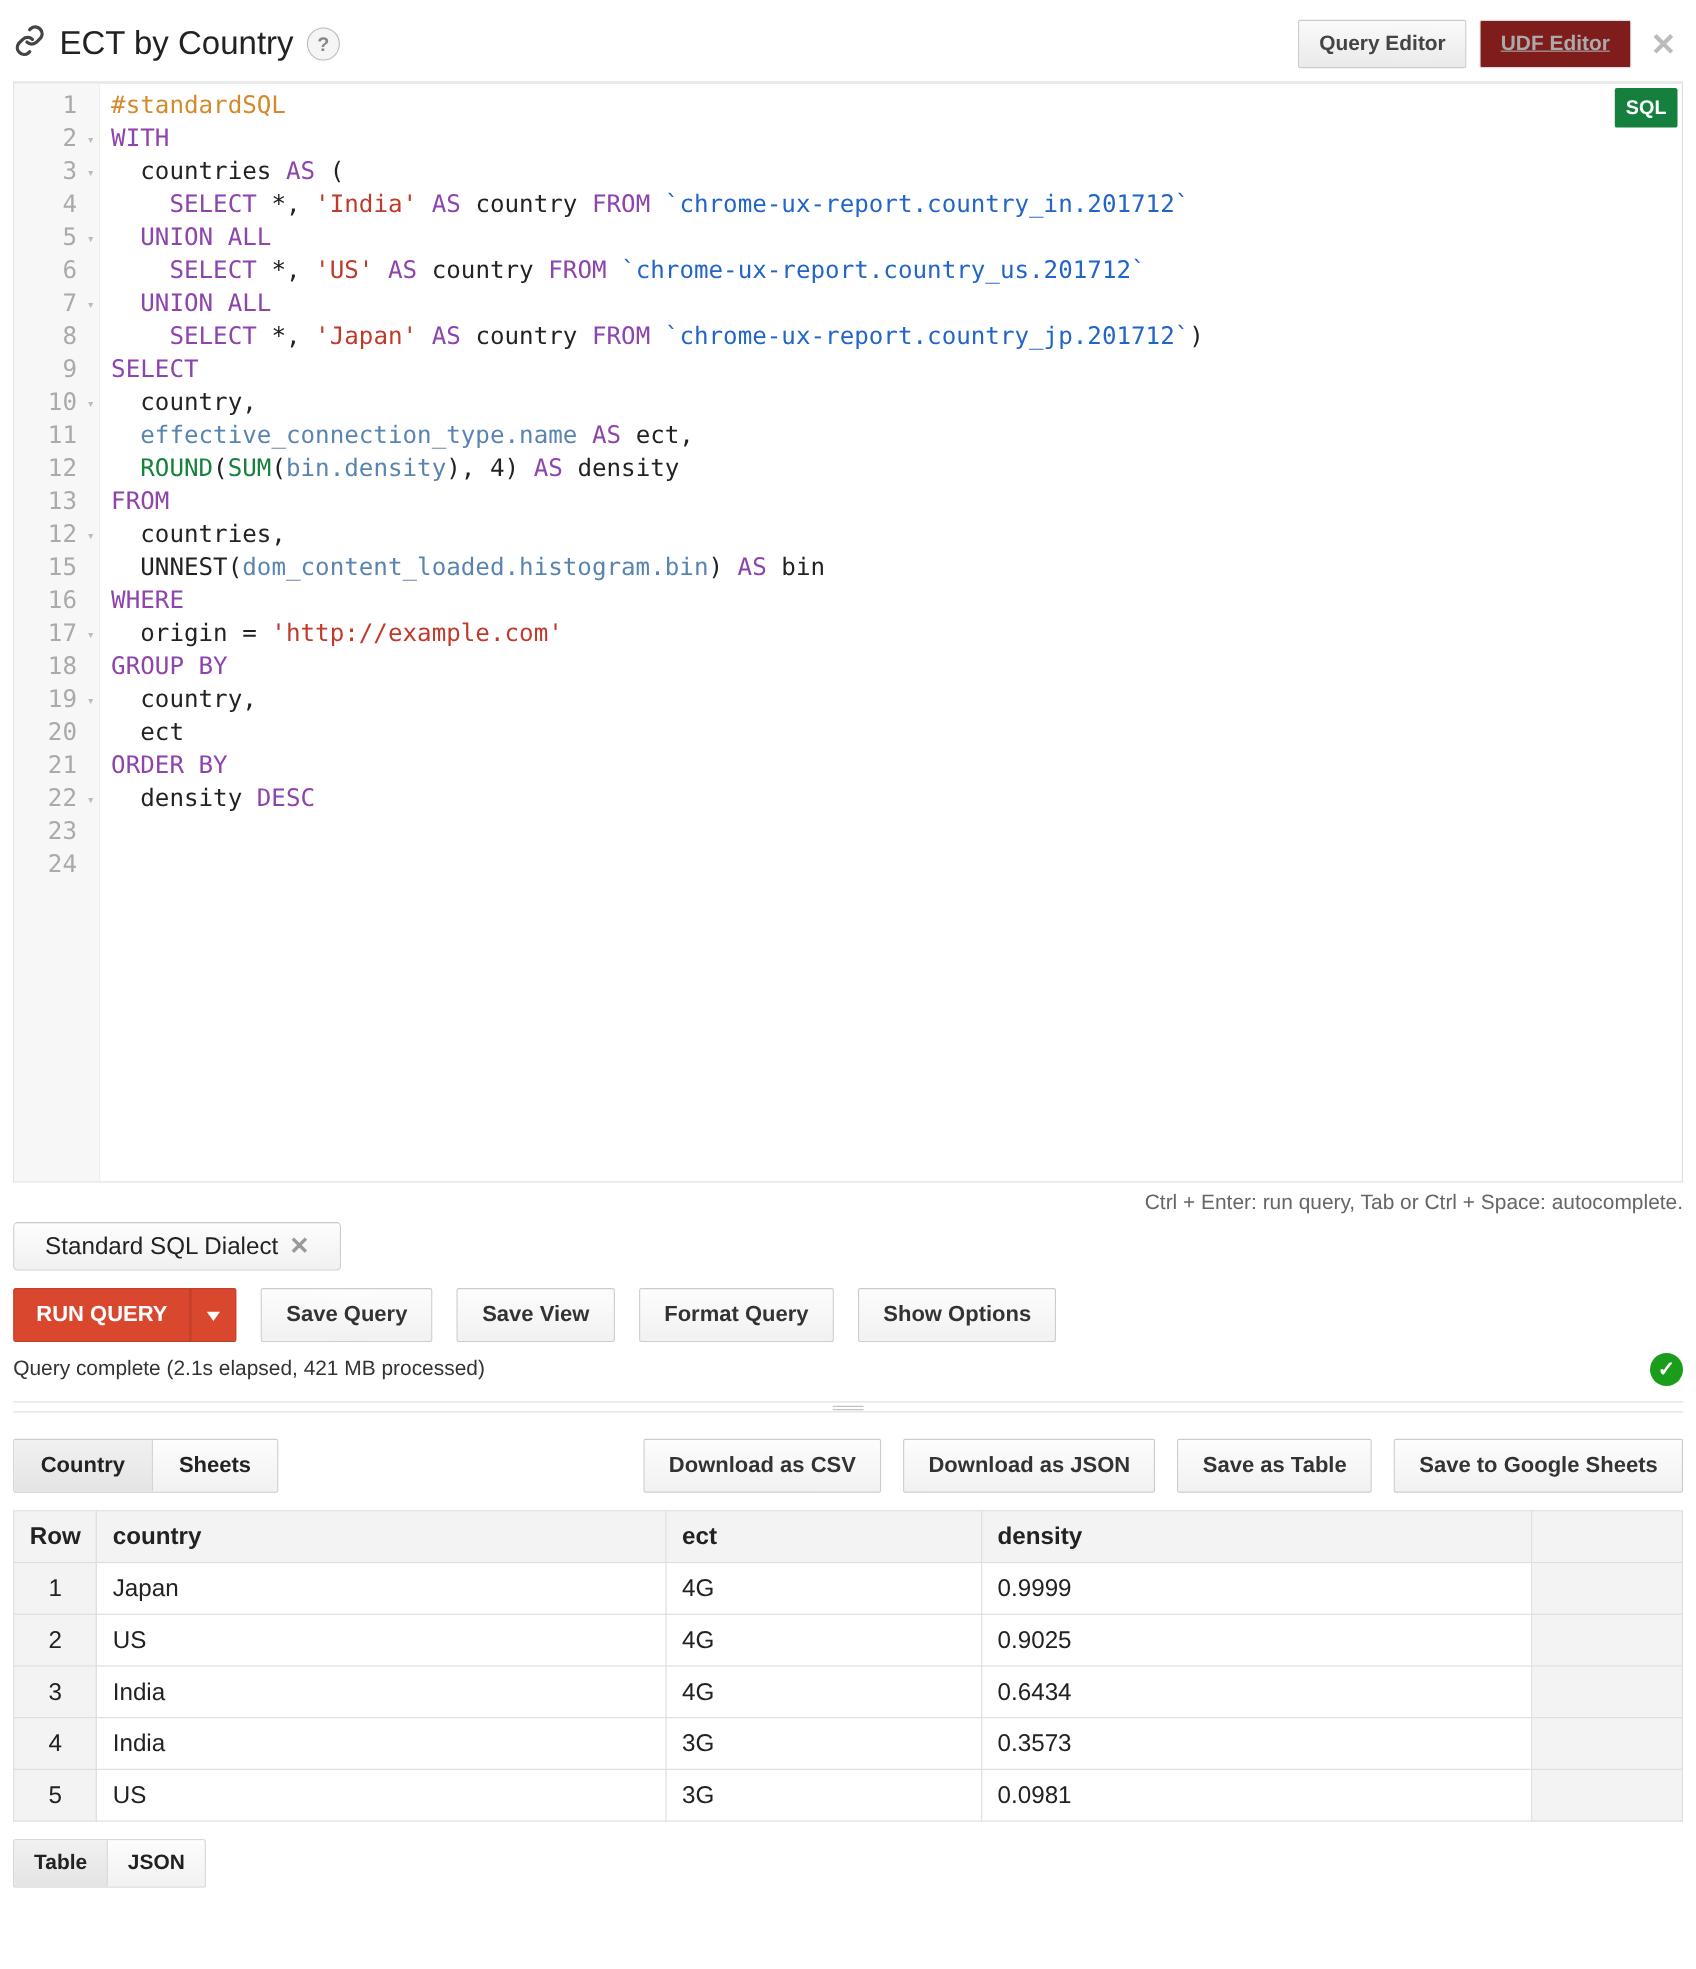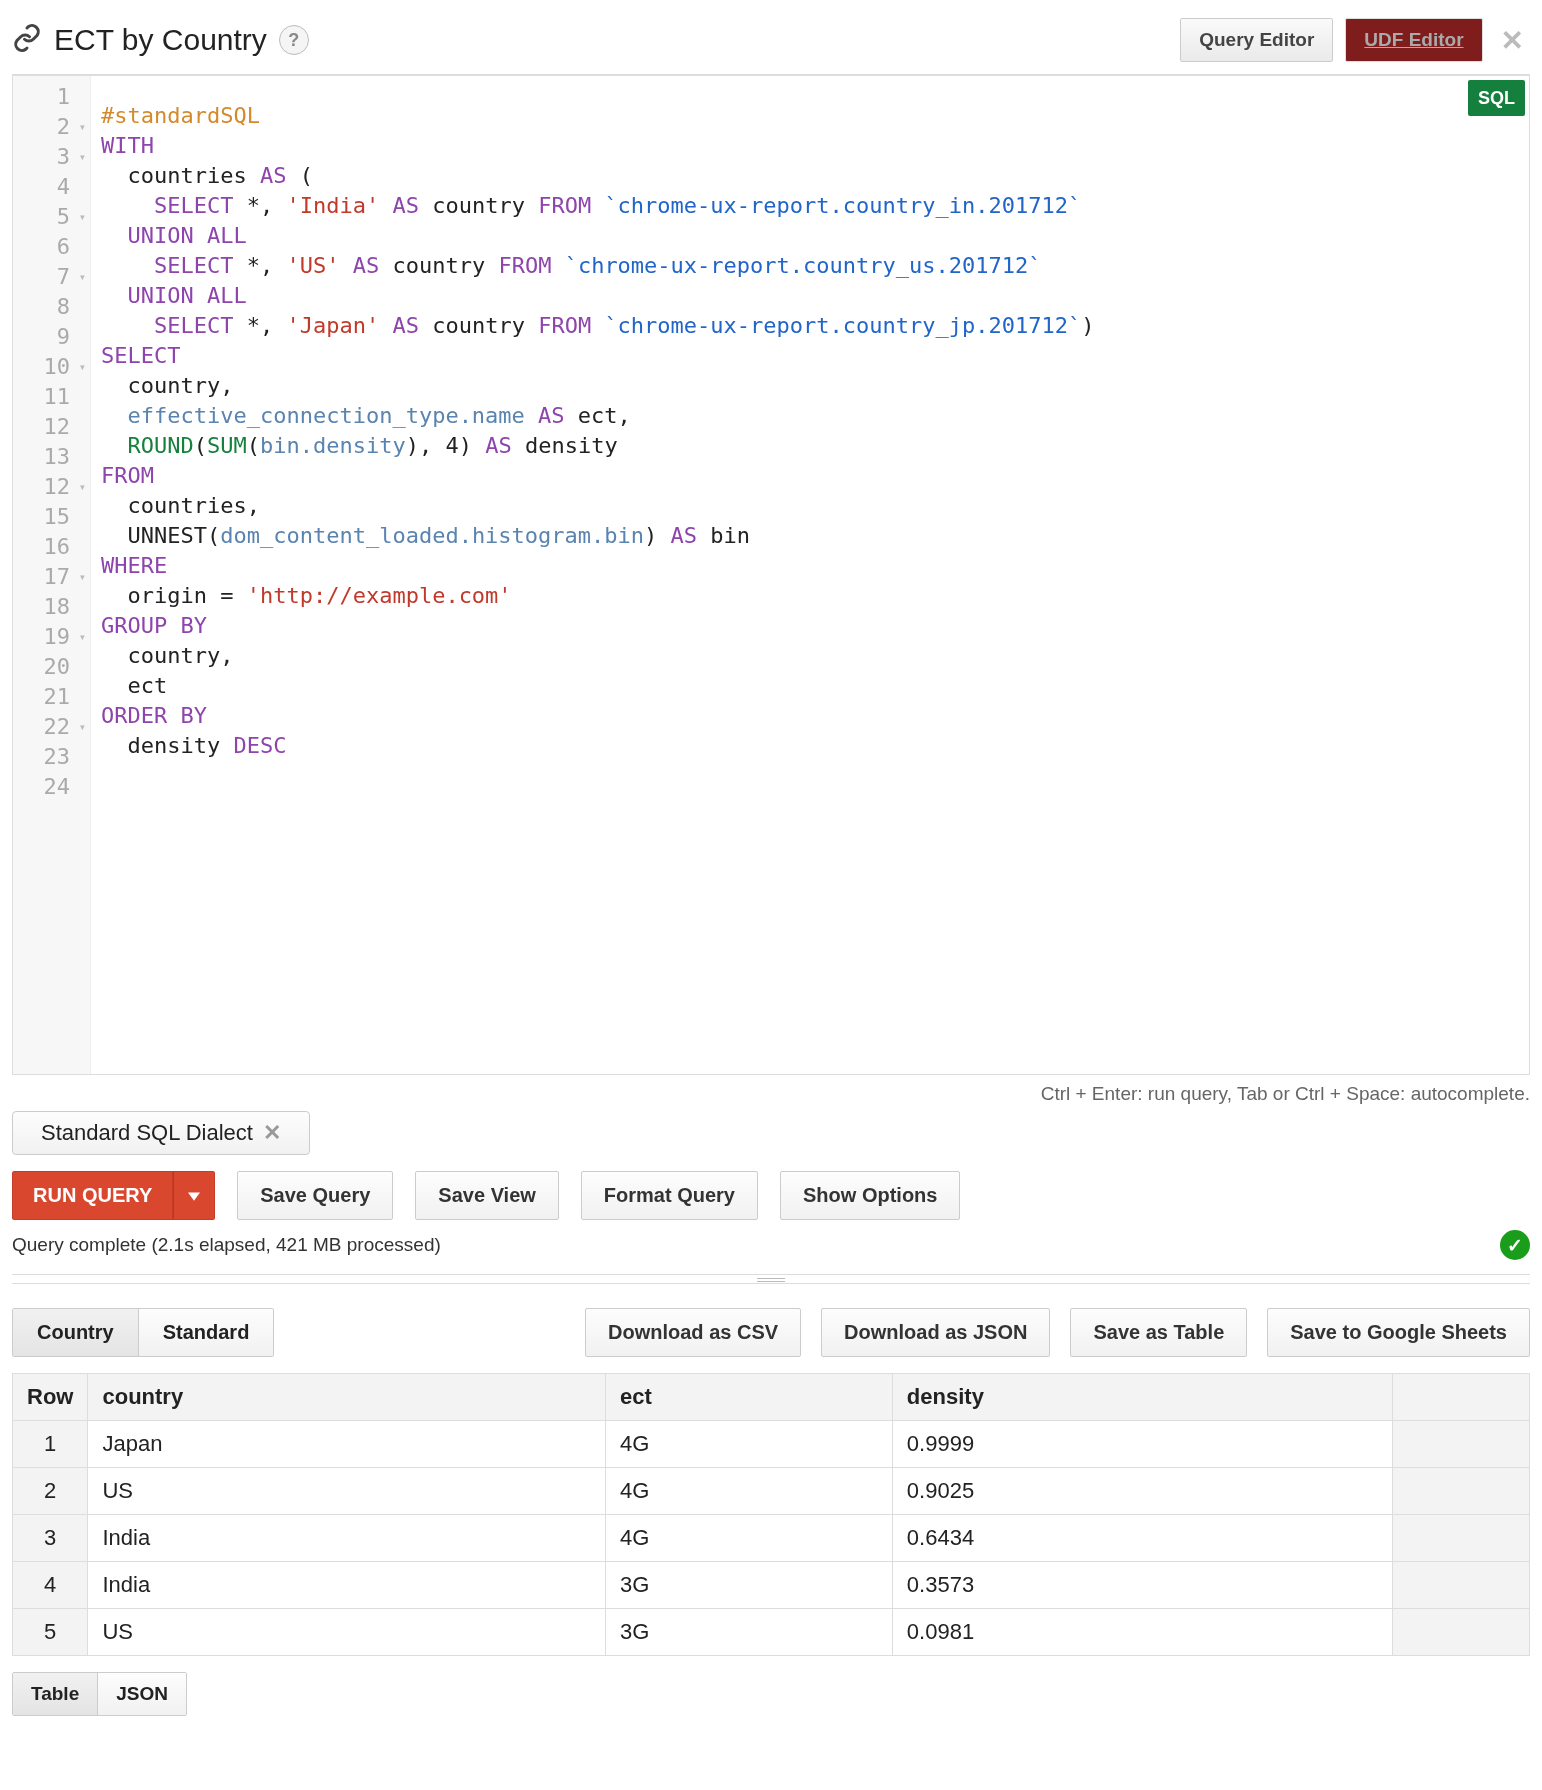--- a/index.html
+++ b/index.html
@@ -97,21 +97,20 @@
     padding: 6px 4px 6px 10px;
     user-select: none;
     min-width: 78px;
   }
   .gutter-line { display: flex; justify-content: flex-end; align-items: center; gap: 4px; height: 30px; }
   .fold { color: #bbb; font-size: 12px; width: 12px; display:inline-block; }
   .code {
     padding: 6px 10px;
     white-space: pre;
     flex: 1;
-    margin-top: 19px;
   }
   .tok-comment { color: #d48a2b; }
   .tok-kw { color: #8e44ad; }
   .tok-pale { color: #5a84b0; }
   .tok-str { color: #c0392b; }
   .tok-ref { color: #2165c9; }
   .tok-func { color: #17803d; }
 
   
   .hint-row {
@@ -440,21 +439,21 @@
   <span>Query complete (2.1s elapsed, 421 MB processed)</span>
   <span class="check-icon">✓</span>
 </div>
 
 <div class="splitter"></div>
 
 
 <div class="results-bar">
   <div class="results-tabs">
     <div class="results-tab active">Country</div>
-    <div class="results-tab">Standard</div>
+    <div class="results-tab">Sheets</div>
   </div>
   <div class="results-actions">
     <button class="gray-btn">Download as CSV</button>
     <button class="gray-btn">Download as JSON</button>
     <button class="gray-btn">Save as Table</button>
     <button class="gray-btn">Save to Google Sheets</button>
   </div>
 </div>
 
 

